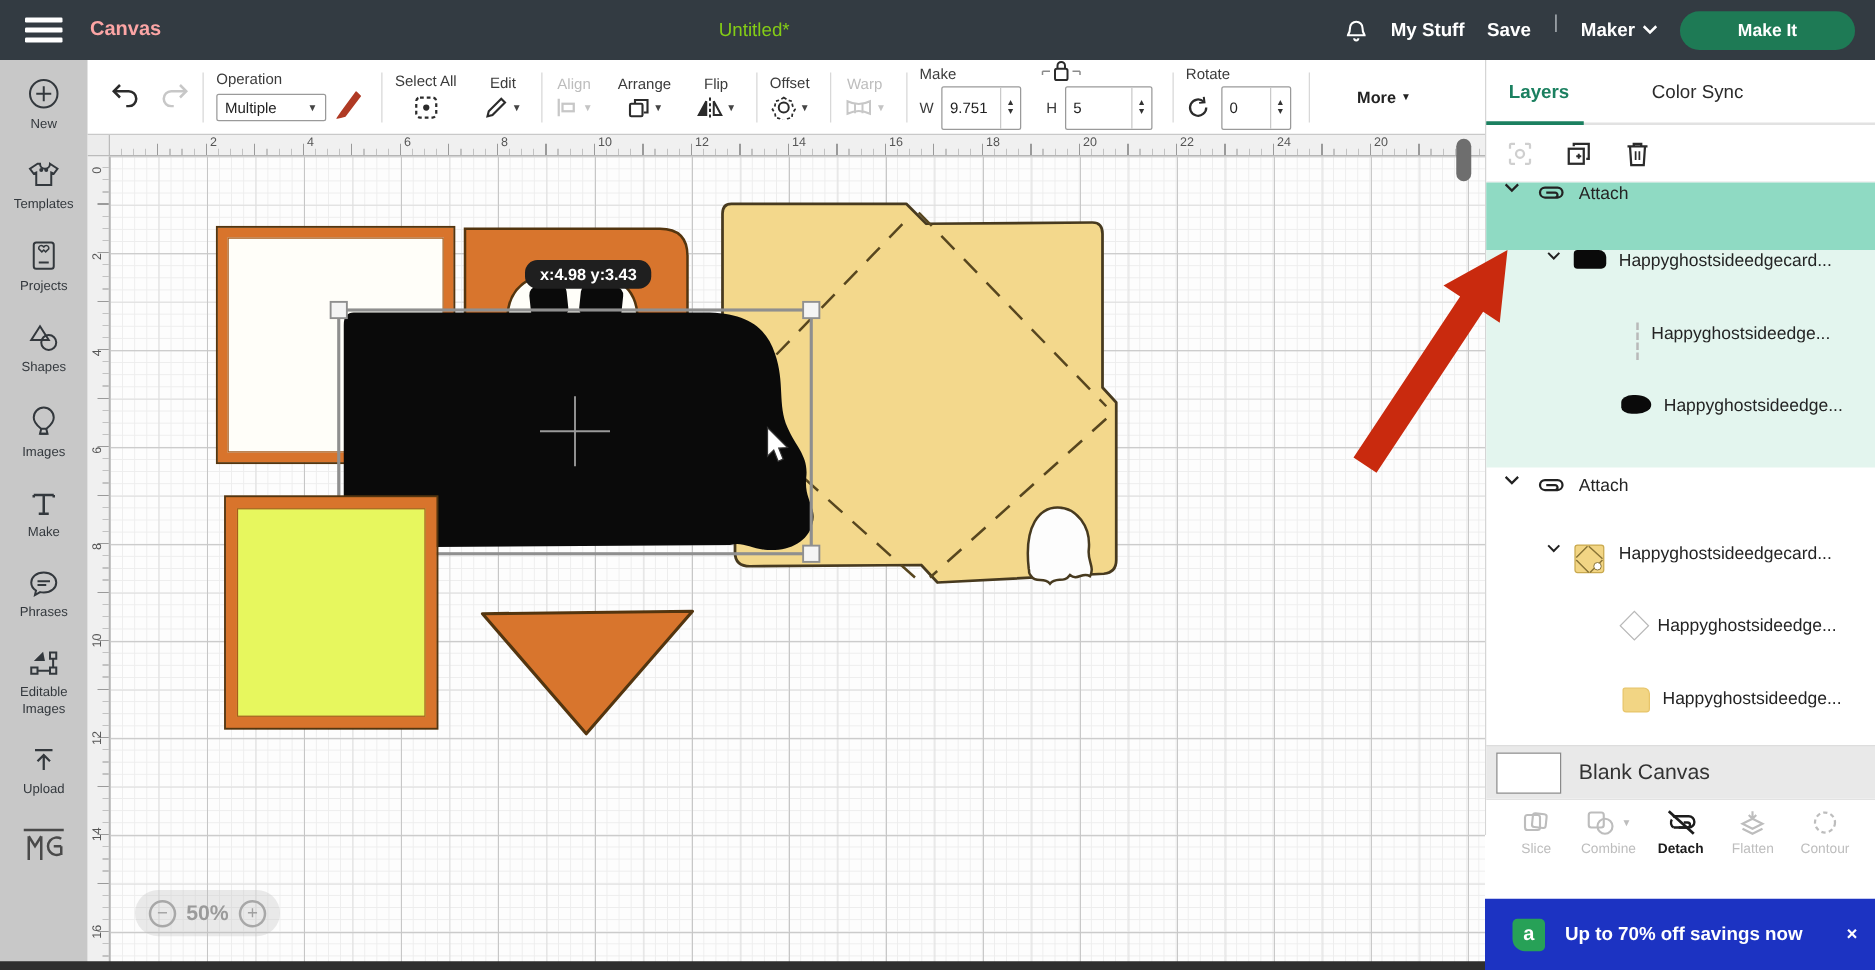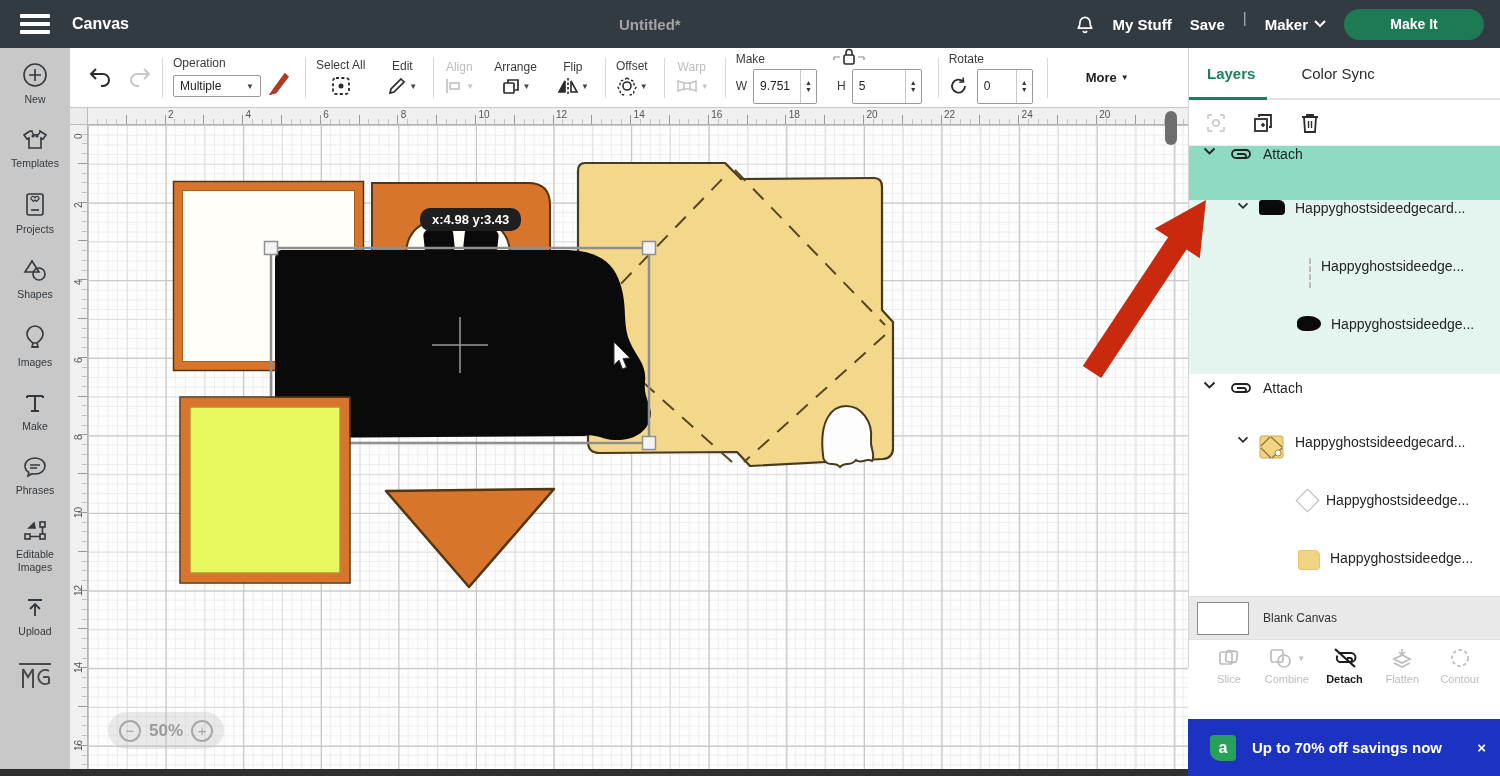--- a/index.html
+++ b/index.html
@@ -3,22 +3,22 @@
 <meta charset="utf-8">
 <style>
   * { margin:0; padding:0; box-sizing:border-box; }
   html,body { width:1500px; height:776px; overflow:hidden; }
   body { font-family:"Liberation Sans", sans-serif; position:relative; background:#fff; }
 
   
   .header { position:absolute; left:0; top:0; width:1500px; height:48px; background:#333B42; display:flex; align-items:center; z-index:20; }
   .hamburger { width:30px; height:20px; margin-left:20px; display:flex; flex-direction:column; justify-content:space-between; cursor:pointer; }
   .hamburger span { display:block; height:4px; background:#fff; border-radius:1px; }
-  .header-canvas-label { color:#ffffff; font-size:16px; font-weight:bold; margin-left:22px; }
-  .doc-title { position:absolute; left:50%; transform:translateX(-175px); color:#a3a3a3; font-size:15px; font-weight:bold;margin-left:44px; }
+  .header-canvas-label { color:#fca5a5; font-size:16px; font-weight:bold; margin-left:22px; }
+  .doc-title { position:absolute; left:50%; transform:translateX(-175px); color:#84cc16; font-size:15px; font-weight:normal; }
   .header-right { position:absolute; right:16px; display:flex; gap:18px; color:#fff; font-size:15px; }
   .header-right .hitem { cursor:pointer; display:flex; align-items:center; gap:6px; font-weight:bold; }
   .hsep { color:#aab0b5; font-weight:normal; }
   .make-it-btn { background:#1E7A55; color:#fff; font-size:14px; font-weight:bold; border:none; border-radius:18px; width:140px; height:31px; cursor:pointer; }
 
   
   .sidebar { position:absolute; left:0; top:48px; width:70px; height:728px; background:#C8C8C8; z-index:10; display:flex; flex-direction:column; align-items:center; padding-top:14px; gap:0; }
   .side-item { width:70px; display:flex; flex-direction:column; align-items:center; margin-bottom:22px; cursor:pointer; color:#33383D; }
   .side-item svg { stroke:#33383D; }
   .side-item .lbl { font-size:10.5px; margin-top:5px; text-align:center; line-height:1.25; color:#33383D; }
@@ -86,21 +86,21 @@
   .child-bg { background:#E3F5EE; }
   .sub-row { height:58px; padding-left:48px; }
   .leaf-row { height:58px; padding-left:104px; }
   .sw-black-rect { width:26px; height:15px; background:#0a0a0a; border-radius:3px 6px 4px 3px; margin-left:8px; }
   .sw-dash-line { width:2px; height:30px; border-left:2px dashed #b9b9b9; margin-left:16px; }
   .sw-black-blob { width:24px; height:15px; background:#0a0a0a; border-radius:45% 60% 55% 40%; margin-left:4px; }
   .sw-diamond { width:17px; height:17px; border:1.5px solid #b9b9b9; transform:rotate(45deg); margin-left:6px; background:#fff; }
   .sw-yellow { width:22px; height:20px; background:#F2D584; border-radius:2px 5px 3px 3px; border:1px solid #e8c56a; margin-left:5px; }
   .blank-row { height:43px; background:#E9E9E9; display:flex; align-items:center; border-top:1px solid #DDD; }
   .blank-thumb { width:52px; height:33px; background:#fff; border:1px solid #8a8a8a; margin-left:8px; }
-  .blank-lbl { font-size:12px; color:#333; margin-left:14px; }
+  .blank-lbl { font-size:17px; color:#333; margin-left:14px; }
   .action-bar { height:56px; display:flex; align-items:flex-start; justify-content:space-between; padding:6px 14px 0 14px; border-top:1px solid #E2E2E2; background:#fff; }
   .action { display:flex; flex-direction:column; align-items:center; gap:3px; color:#BDBDBD; cursor:pointer; width:52px; }
   .action .albl { font-size:11px; }
   .action.active { color:#1c1c1c; }
   .action.active .albl { font-weight:bold; color:#1c1c1c; }
 
   .banner { position:absolute; left:1188px; top:719px; width:312px; height:57px; background:#1C33C2; display:flex; align-items:center; z-index:16; }
   .banner-badge { width:26px; height:26px; margin-left:22px; background:#27A157; border-radius:4px 4px 4px 10px; color:#fff; font-weight:bold; font-size:16px; display:flex; align-items:center; justify-content:center; position:relative; }
   .banner-text { color:#fff; font-size:15px; font-weight:bold; margin-left:16px; }
   .banner-close { position:absolute; right:14px; color:#fff; font-size:15px; font-weight:bold; cursor:pointer; }
@@ -455,21 +455,21 @@
   </div>
 
   <div class="v-scroll-thumb"></div>
 </div>
 
 <div class="bottom-strip"></div>
 
 <div class="rpanel">
   <div class="rtabs">
     <span class="rtab active">Layers</span>
-    <span class="rtab" style="margin-left:46px; font-weight:normal;">Color Sync</span>
+    <span class="rtab" style="margin-left:66px; font-weight:normal;">Color Sync</span>
     <div class="rtab-underline"></div>
   </div>
 
   <div class="ricons">
     <span class="ricon">
       <svg width="22" height="22" viewBox="0 0 22 22" fill="none" stroke="#CFCFCF" stroke-width="1.8">
           <path d="M3 7V4a1 1 0 0 1 1-1h3M15 3h3a1 1 0 0 1 1 1v3M19 15v3a1 1 0 0 1-1 1h-3M7 19H4a1 1 0 0 1-1-1v-3"></path>
           <circle cx="11" cy="11" r="3.2"></circle>
         </svg>
     </span>

